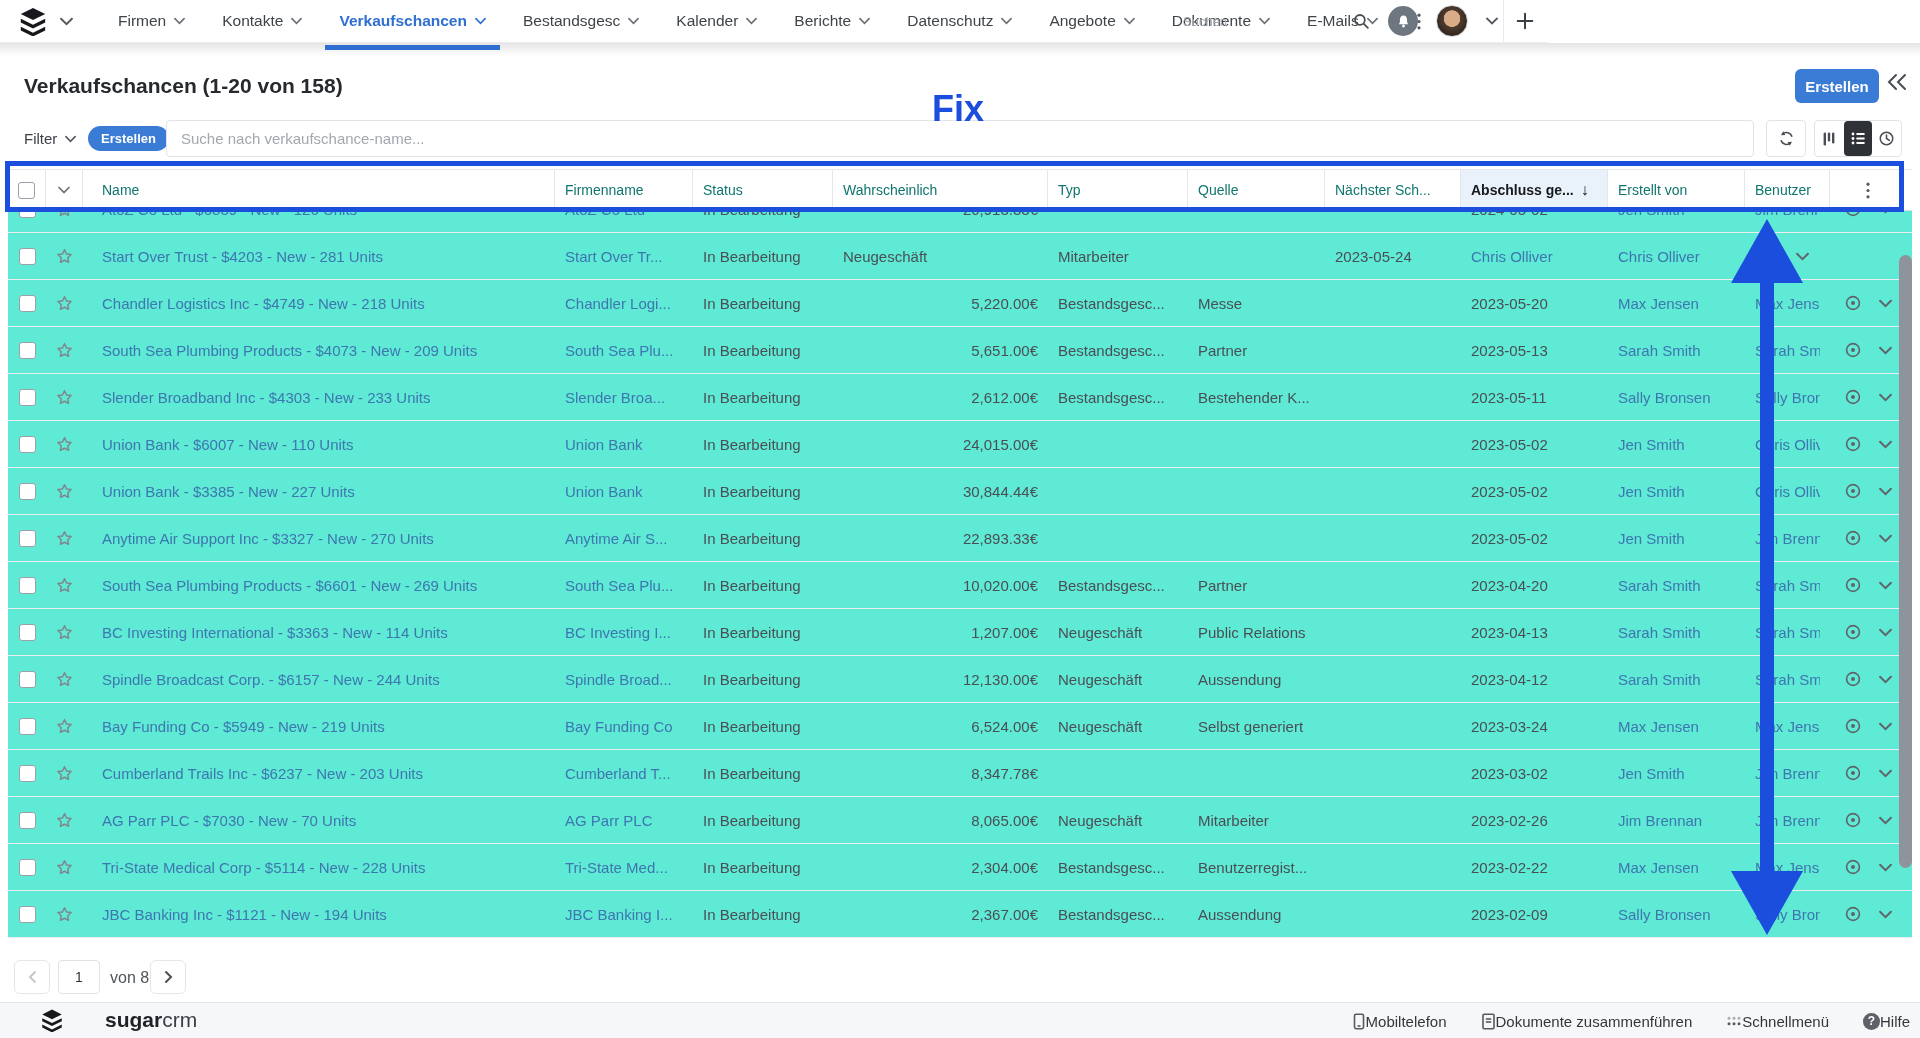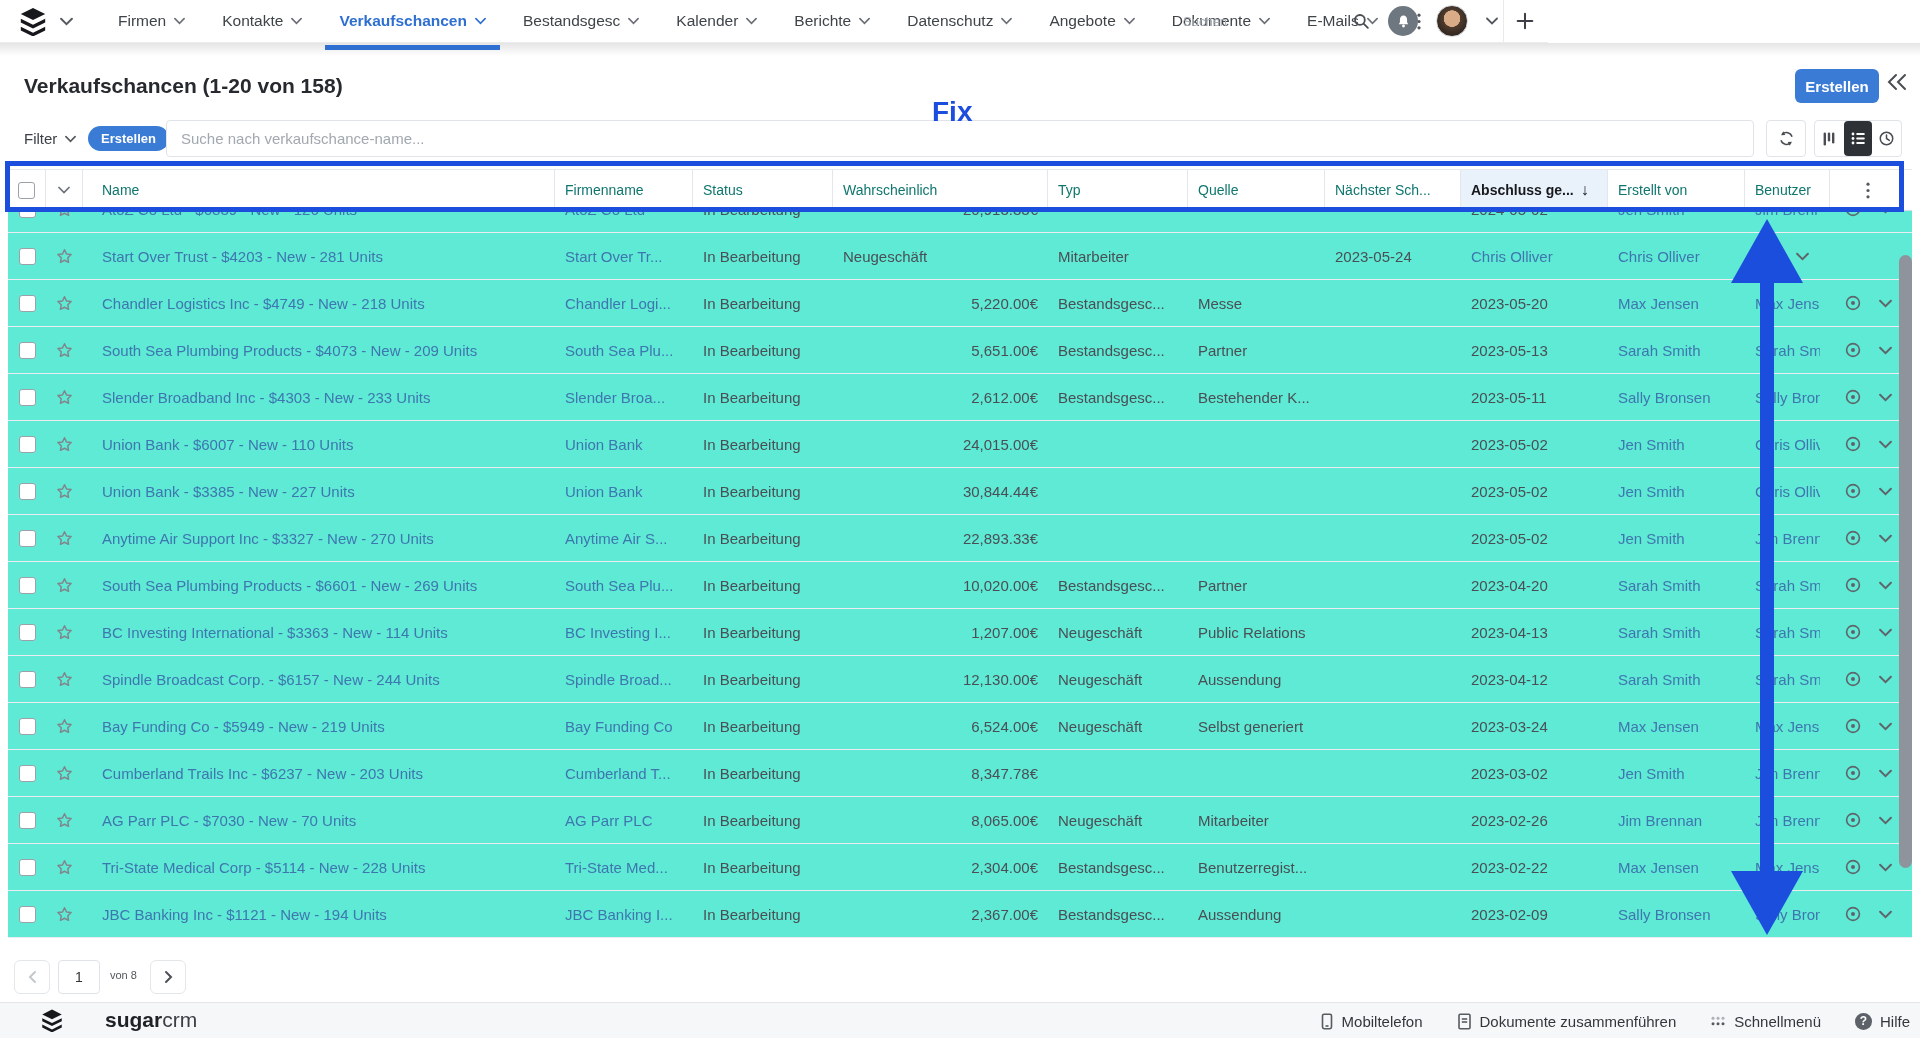--- a/index.html
+++ b/index.html
@@ -66,35 +66,35 @@
   .c-num{justify-content:flex-end;}
   .c-actions{justify-content:center;gap:17px;color:#5f646b;padding-left:4px;}
   .cb{width:15px;height:15px;border:1.5px solid #9aa1a9;border-radius:3px;background:#fff;display:inline-block;cursor:pointer;}
   
   .pag-btn{position:absolute;top:960px;width:36px;height:34px;border:1px solid #e4e7ea;border-radius:6px;background:#fff;
            display:flex;align-items:center;justify-content:center;cursor:pointer;box-sizing:border-box;}
   .pag-prev{left:14px;color:#c3c8cd;}
   .pag-next{left:150px;color:#4c5157;}
   .pag-input{position:absolute;left:58px;top:960px;width:42px;height:34px;border:1px solid #dfe3e7;border-radius:4px;
              text-align:center;font-size:14px;color:#333;box-sizing:border-box;outline:none;font-family:"Liberation Sans",sans-serif;}
-  .pag-of{position:absolute;left:110px;top:969px;font-size:11px;color:#51565c;}
+  .pag-of{position:absolute;left:110px;top:969px;font-size:16px;color:#51565c;}
   
   .footer{position:absolute;left:0;top:1002px;width:1920px;height:36px;background:#f6f7f8;border-top:1px solid #e3e5e8;z-index:20;}
   .f-logo{position:absolute;left:40px;top:5px;display:flex;align-items:center;gap:7px;font-size:21px;color:#1e2226;}
   .f-logo b{font-weight:bold;margin-left:34px;}
   .f-links{position:absolute;right:10px;top:0;height:36px;display:flex;align-items:center;gap:34px;}
-  .f-item{display:flex;align-items:center;gap:8px;font-size:15px;color:#33373c;cursor:pointer;text-align:right;}
+  .f-item{display:flex;align-items:center;font-size:15px;color:#33373c;cursor:pointer;text-align:right;}
   .f-item .ic{color:#565b61;}
   .help-circle{width:17px;height:17px;border-radius:50%;background:#5d6269;color:#fff;font-size:12px;font-weight:bold;
                display:flex;align-items:center;justify-content:center;}
   
   .scroll-thumb{position:absolute;left:1899px;top:255px;width:13px;height:613px;border-radius:7px;background:#8f949c;z-index:30;}
   
   .anno-box{position:absolute;left:5px;top:161px;width:1899px;height:51px;border:5px solid var(--anno);box-sizing:border-box;z-index:50;pointer-events:none;}
-  .anno-fix{position:absolute;left:932px;top:96px;font-size:28px;font-weight:bold;color:var(--anno);z-index:50;}
+  .anno-fix{position:absolute;left:932px;top:88px;font-size:36px;font-weight:bold;color:var(--anno);z-index:50;}
   .anno-shaft{position:absolute;left:1760px;top:281px;width:14px;height:594px;background:var(--anno);z-index:40;}
   .anno-head-up{position:absolute;left:1731px;top:219px;width:0;height:0;border-left:36px solid transparent;
                 border-right:36px solid transparent;border-bottom:64px solid var(--anno);z-index:40;}
   .anno-head-down{position:absolute;left:1731px;top:871px;width:0;height:0;border-left:36px solid transparent;
                   border-right:36px solid transparent;border-top:64px solid var(--anno);z-index:40;}
 </style>
 </head>
 <body>
 
 <div class="stage">

